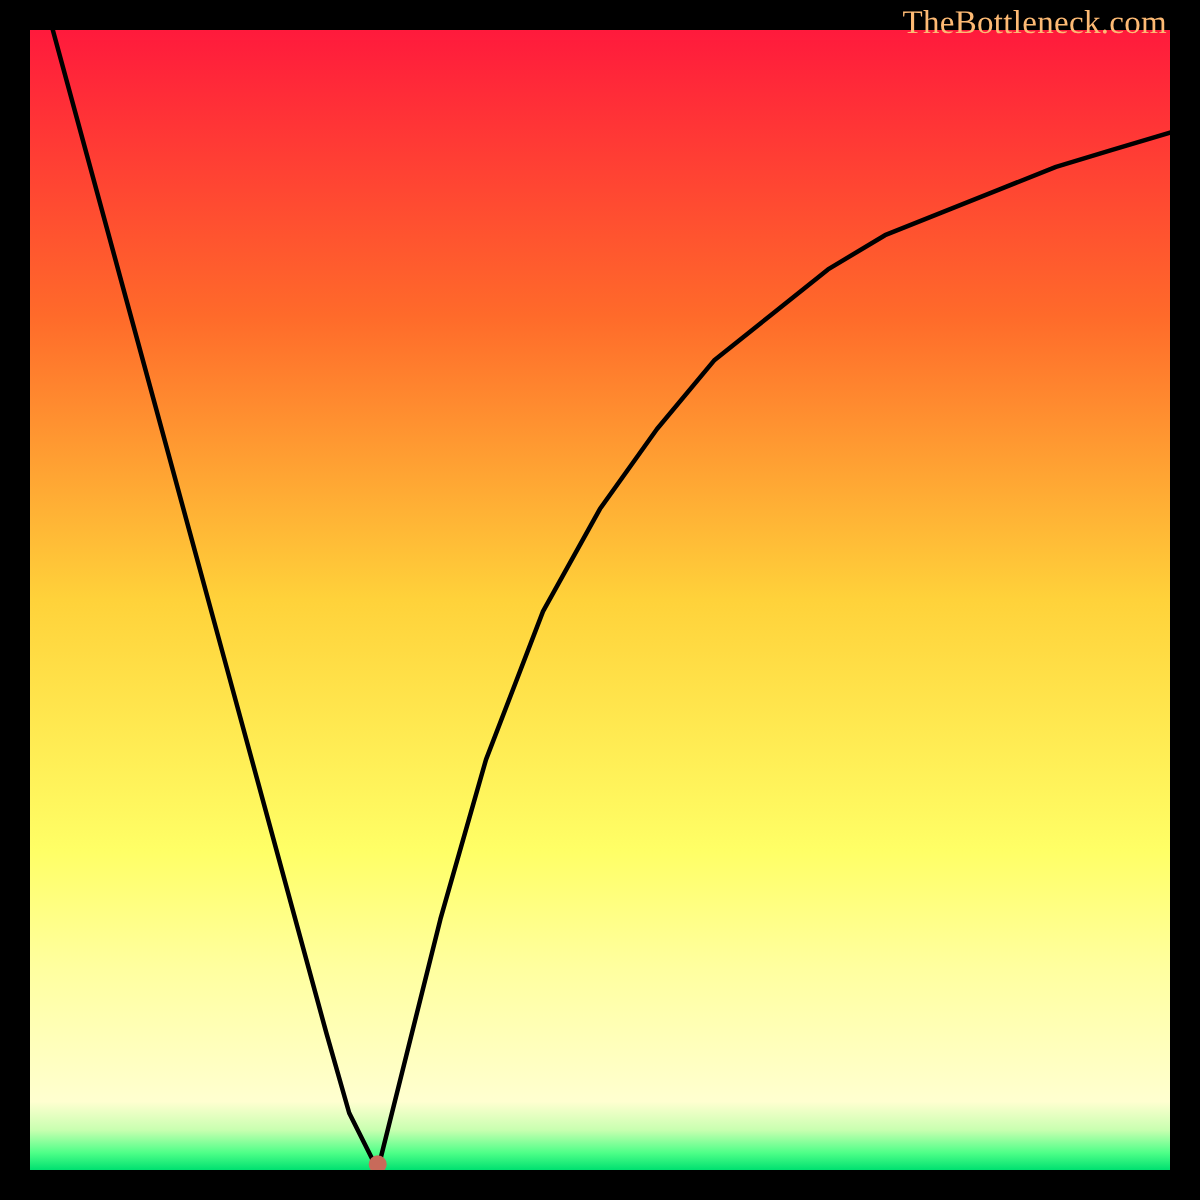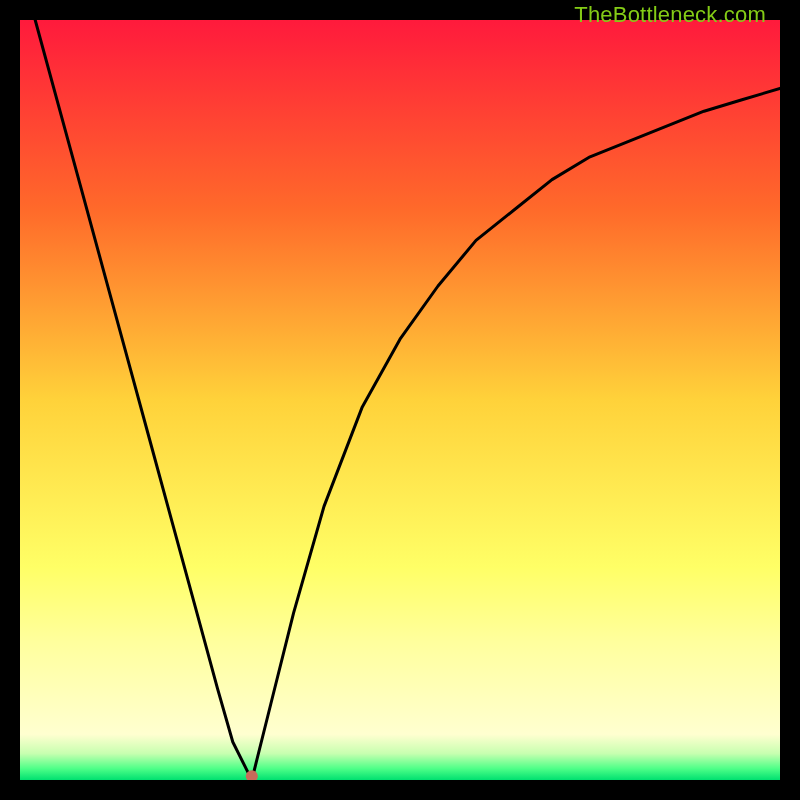--- a/index.html
+++ b/index.html
@@ -15,26 +15,27 @@
   .plot-area {
     position: absolute;
     top: 0;
     left: 0;
     width: 760px;
     height: 760px;
   }
   .watermark {
     position: absolute;
     top: 2px;
-    right: 34px;
-    color: #84cc16;
+    right: 22px;
+    color: #fdba74;
     font-size: 22px;
     font-weight: 500;
     letter-spacing: 0.2px;
     z-index: 10;
+    font-family: Liberation Serif, serif;
   }
   svg { display: block; }
 </style>
 </head>
 <body>
 
 <div class="watermark">TheBottleneck.com</div>
 
 <div class="frame">
   <svg class="plot-area" width="760" height="760" viewBox="0 0 760 760" preserveAspectRatio="none">

